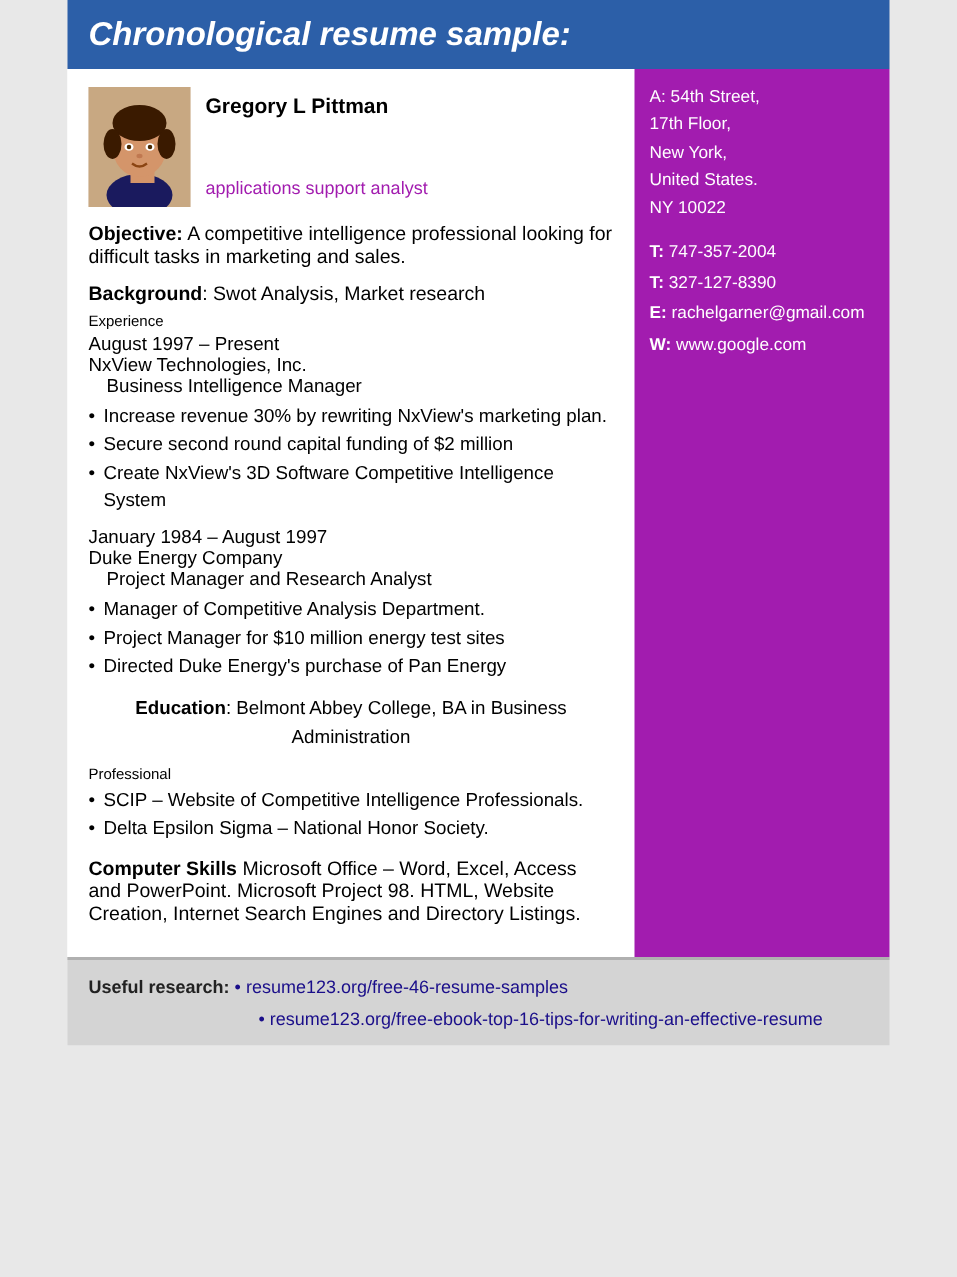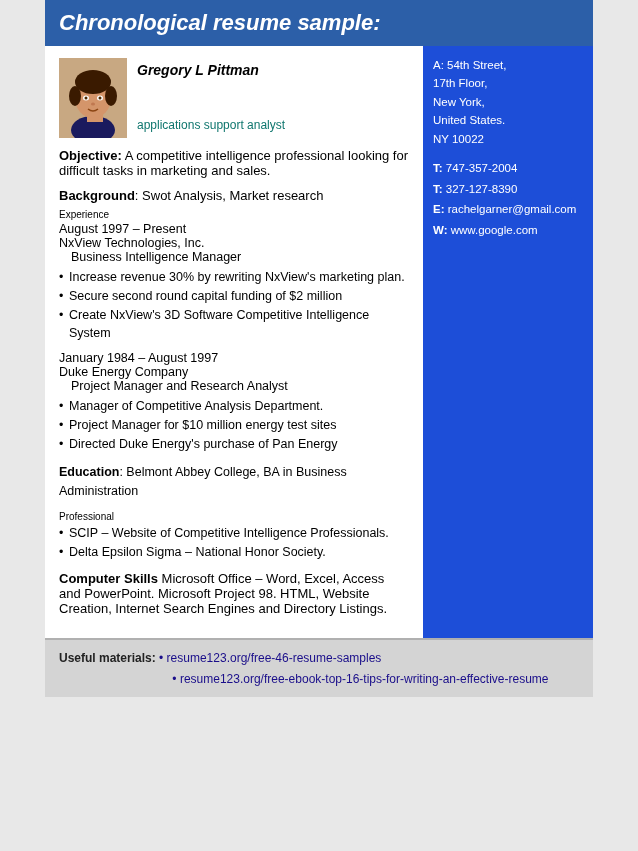--- a/index.html
+++ b/index.html
@@ -27,21 +27,21 @@
       display: flex;
       background: white;
     }
     .main-content {
       flex: 1;
       padding: 12px 14px;
       background: white;
     }
     .sidebar {
       width: 170px;
-      background: #1d4ed8;
+      background: #a21caf;
       color: white;
       padding: 10px 10px;
       font-size: 11.5px;
       line-height: 1.6;
       flex-shrink: 0;
     }
     .profile-section {
       display: flex;
       align-items: flex-start;
       margin-bottom: 10px;
@@ -59,25 +59,24 @@
       width: 100%;
       height: 100%;
     }
     .profile-info {
       padding-top: 4px;
     }
     .profile-name {
       font-weight: bold;
       font-size: 14px;
       margin-bottom: 2px;
-      font-style: italic;
     }
     .profile-title {
       font-size: 12px;
-      color: #0f766e;
+      color: #a21caf;
       margin-top: 40px;
     }
     .section {
       margin-bottom: 10px;
     }
     .experience-section {
       margin-bottom: 8px;
     }
     .exp-heading {
       font-weight: normal;
@@ -108,20 +107,21 @@
     }
     .bullet-list li::before {
       content: '•';
       position: absolute;
       left: 0;
     }
     .education-text {
       font-size: 12.5px;
       line-height: 1.5;
       margin-bottom: 8px;
+      text-align: center;
     }
     .footer-bar {
       background: #d4d4d4;
       padding: 8px 14px;
       font-size: 12px;
       color: #1a0e8a;
       line-height: 1.7;
       border-top: 2px solid #b0b0b0;
     }
     .footer-bar span.label {
@@ -253,19 +253,19 @@
         <div><span class="sidebar-label">T:</span> <span>747-357-2004</span></div>
         <div><span class="sidebar-label">T:</span> <span>327-127-8390</span></div>
         <div><span class="sidebar-label">E:</span> <span>rachelgarner@gmail.com</span></div>
         <div><span class="sidebar-label">W:</span> <span>www.google.com</span></div>
       </div>
     </div>
 
   </div>
 
   <div class="footer-bar">
-    <span class="label">Useful materials:</span>
+    <span class="label">Useful research:</span>
     <span> • </span><span style="color:#1a0e8a;cursor:pointer;">resume123.org/free-46-resume-samples</span><br>
     <span style="display:inline-block;width:110px;"></span>
     <span>• </span><span style="color:#1a0e8a;cursor:pointer;">resume123.org/free-ebook-top-16-tips-for-writing-an-effective-resume</span>
   </div>
 
 </div>
 
 </body></html>

